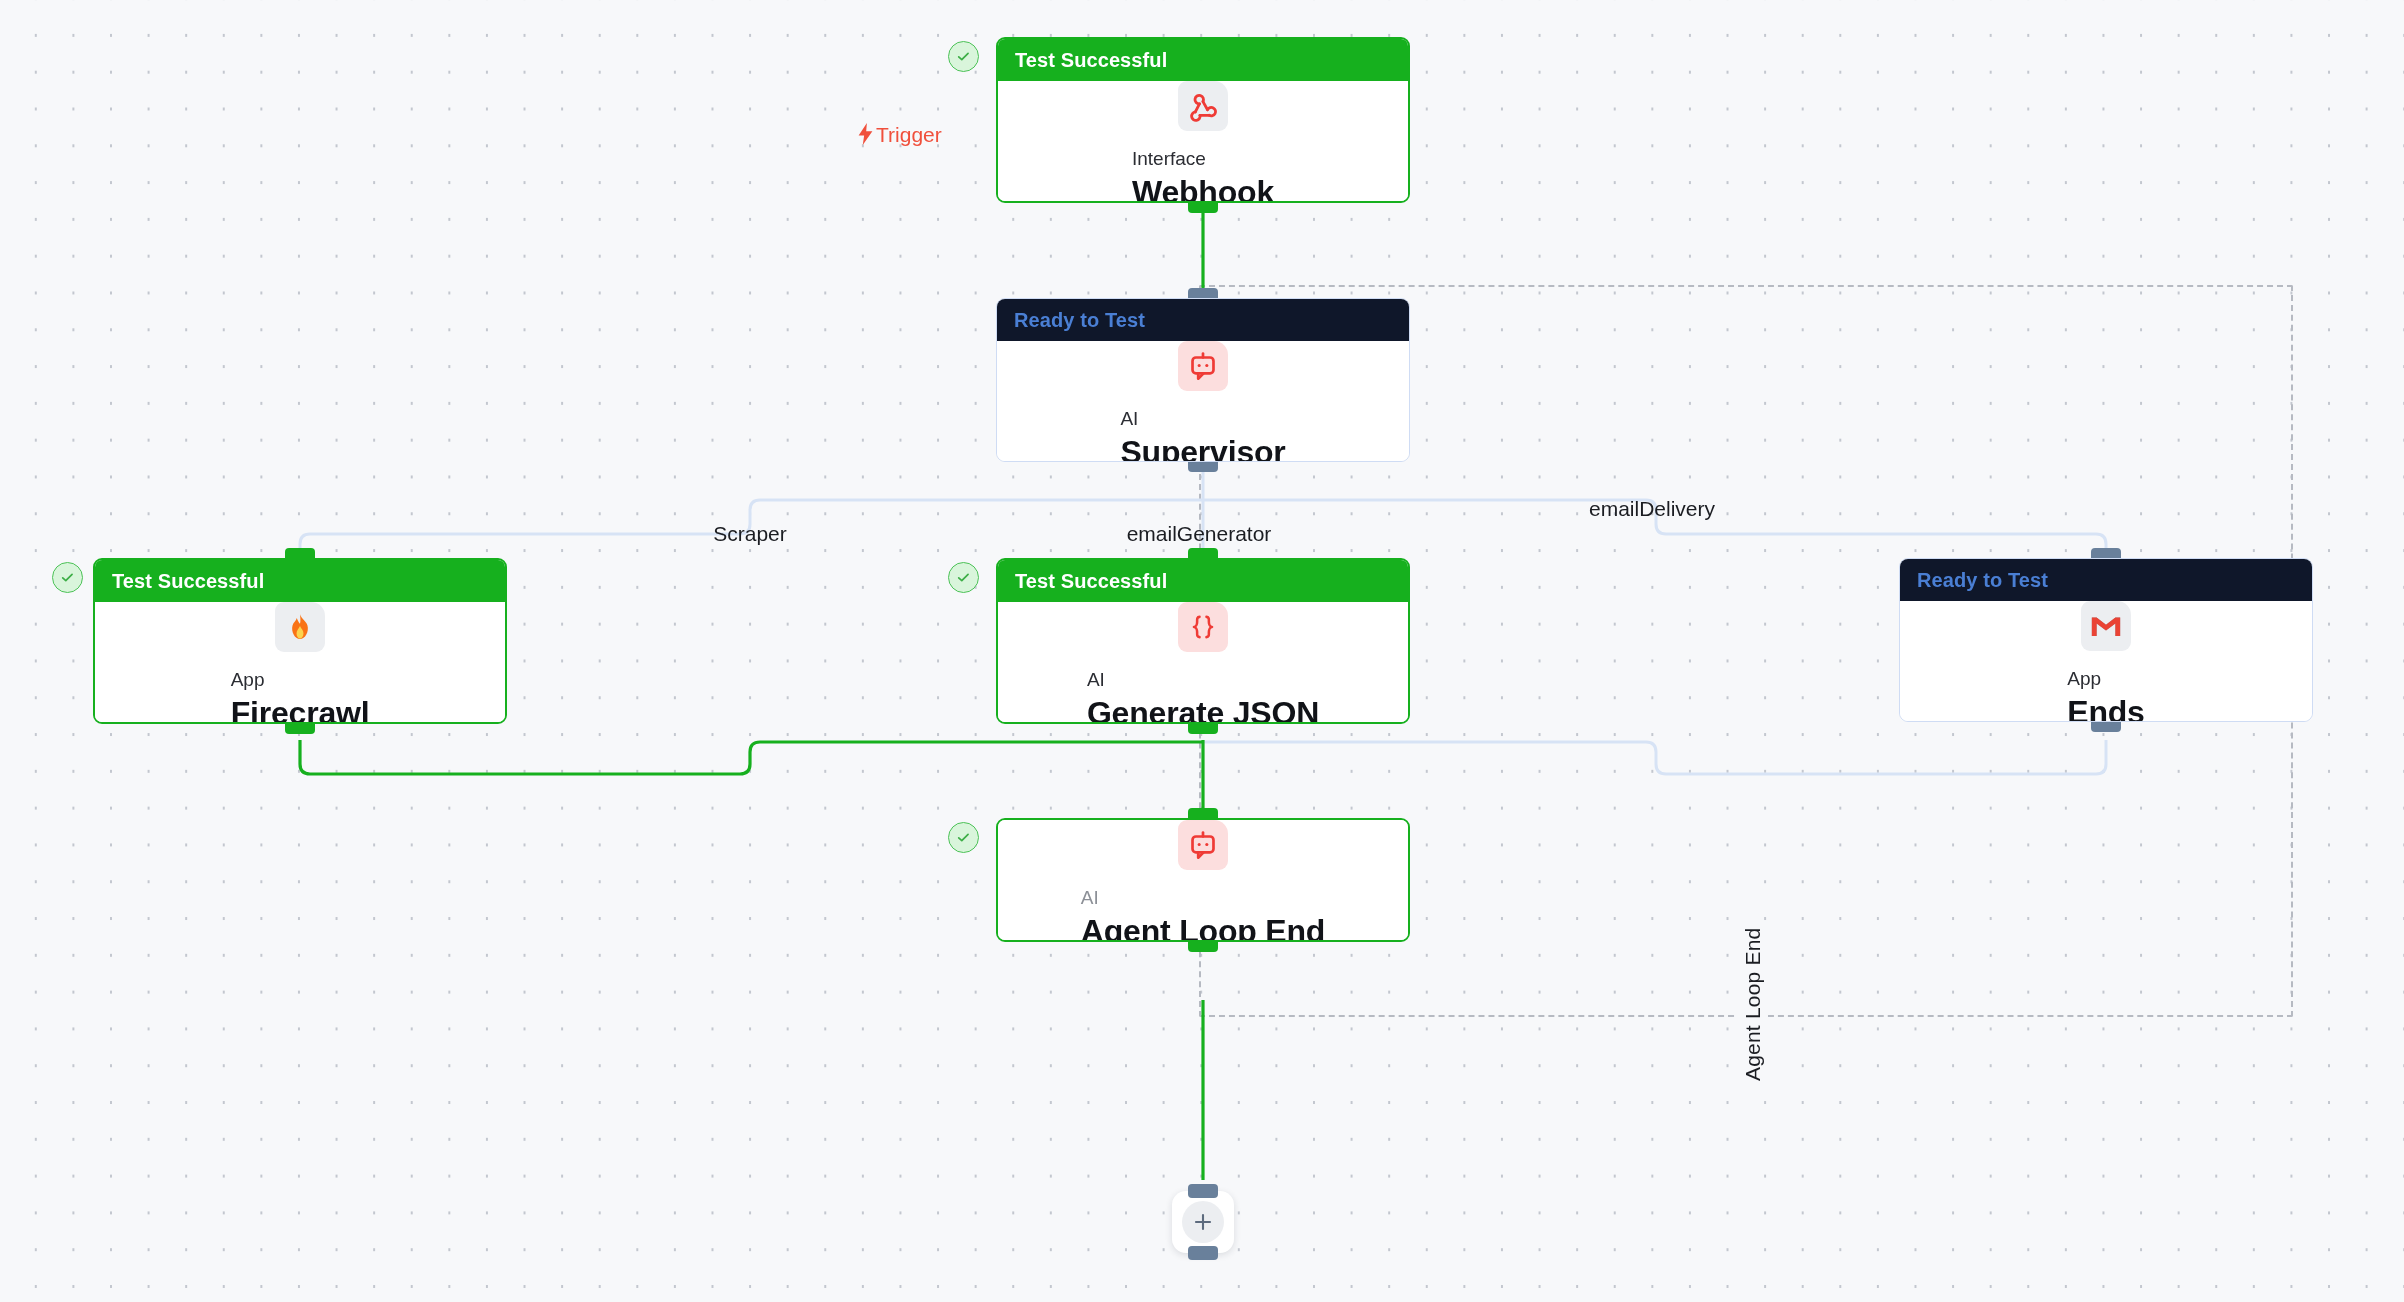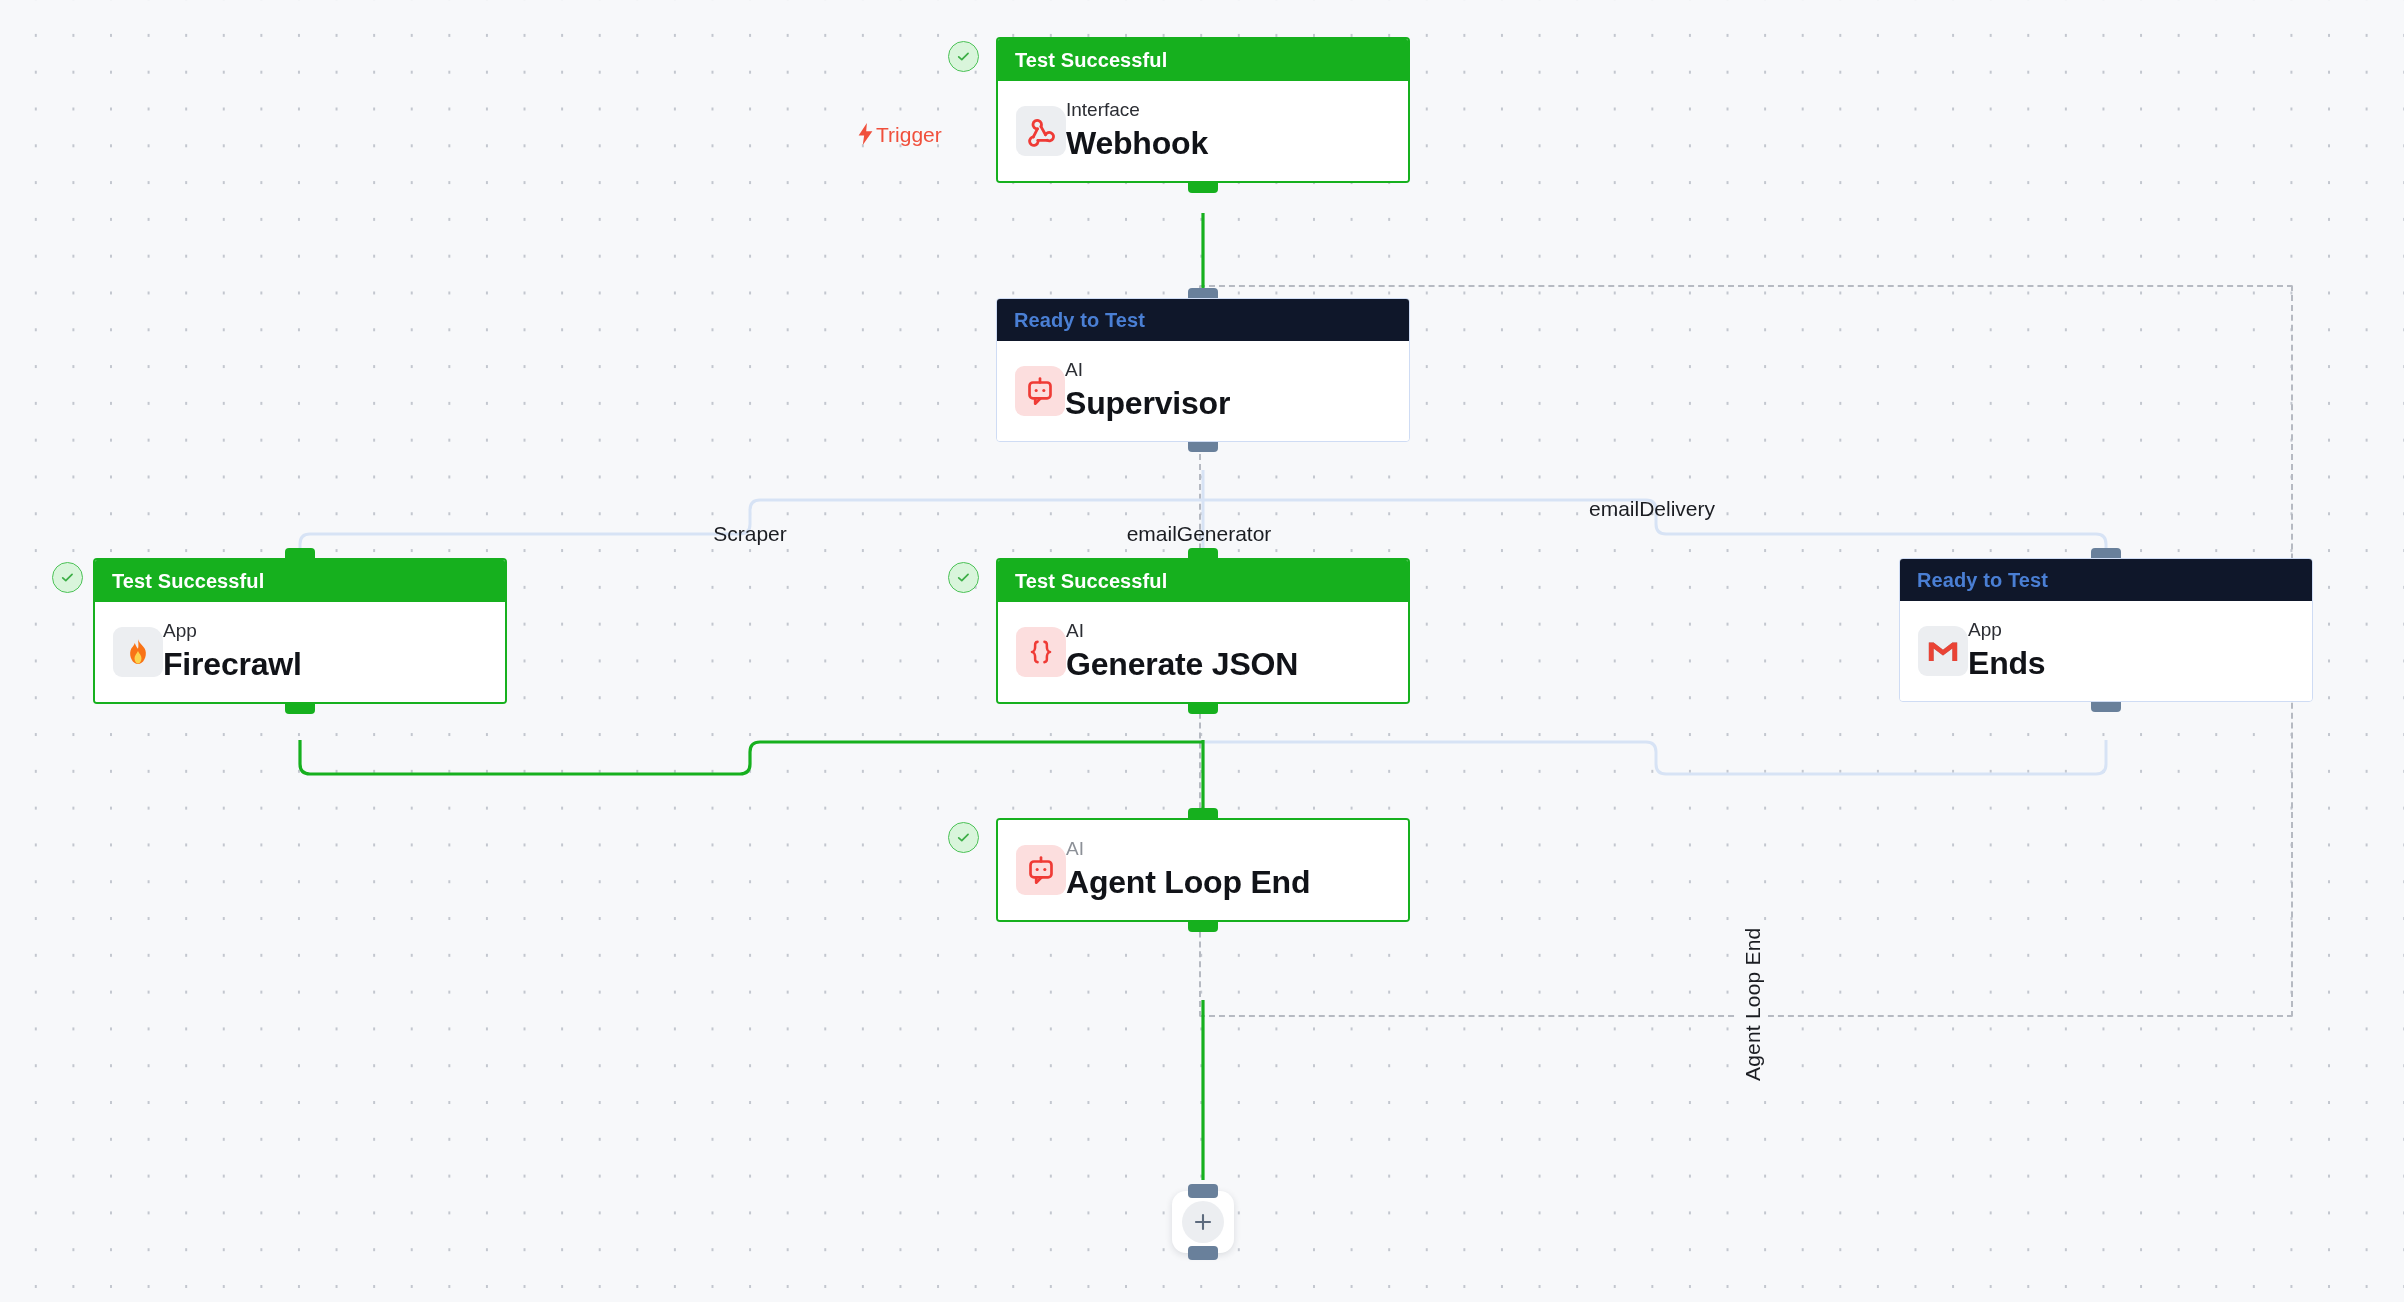--- a/index.html
+++ b/index.html
@@ -51,21 +51,21 @@
 
   
   .node {
     position: absolute;
     width: 414px;
     border-radius: 13px;
     overflow: visible;
     background: #ffffff;
   }
   .node-inner {
-    border-radius: 4px;
+    border-radius: 9px;
     overflow: hidden;
     position: relative;
     z-index: 2;
   }
   .node.green .node-inner { border: 2.5px solid #16b01e; }
   .node.blue  .node-inner { border: 1.6px solid #cfdcf4; }
 
   .node-header {
     height: 42px;
     display: flex;
@@ -73,24 +73,26 @@
     padding: 0 17px;
     font-size: 20px;
     font-weight: bold;
     letter-spacing: .1px;
   }
   .node.green .node-header { background: #16b01e; color: #ffffff; }
   .node.blue  .node-header { background: #0f172a; color: #4a7fd4; }
 
   .node-body {
     background: #ffffff;
-    height: 100px;
+    height: 120px;
     display: flex;
     align-items: center;
     padding: 0 18px;
+    gap: 18px;
+    flex-direction: column;
   }
 
   .node-icon {
     width: 50px; height: 50px;
     border-radius: 9px 14px 9px 9px;
     flex: 0 0 50px;
     display: flex;
     align-items: center;
     justify-content: center;
     position: relative;

